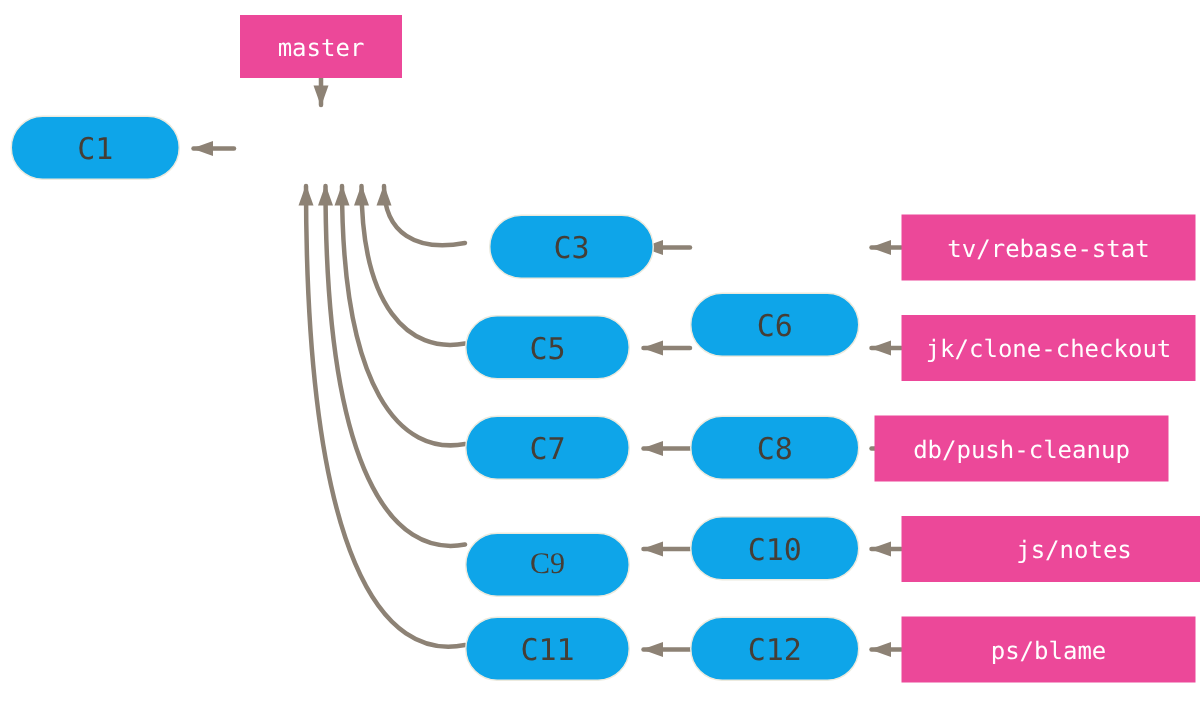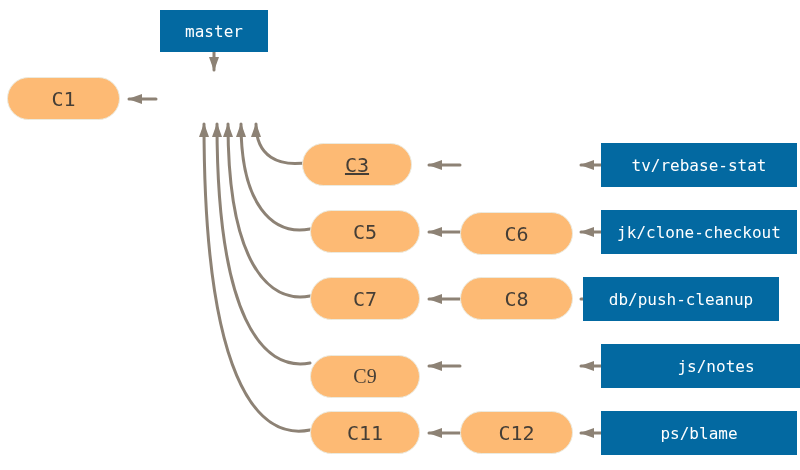--- a/index.html
+++ b/index.html
@@ -3,27 +3,27 @@
 <meta charset="utf-8">
 <style>
   html,body{margin:0;padding:0;background:#ffffff;}
   #canvas{
     position:relative;width:800px;height:470px;background:#ffffff;overflow:hidden;
     font-family:"DejaVu Sans Mono","Liberation Mono",monospace;
   }
   #edges{position:absolute;left:0;top:0;width:800px;height:470px;}
   .commit{
     position:absolute;height:43px;border-radius:22px;
-    background:#fdba74;border:1px solid #ecead f0;
+    background:#0ea5e9;border:1px solid #ecead f0;
     border:1px solid #eceade;
     display:flex;align-items:center;justify-content:center;
     color:#453e36;font-size:20px;box-sizing:border-box;
   }
   .branch{
-    position:absolute;height:44px;background:#0369a1;
+    position:absolute;height:44px;background:#ec4899;
     display:flex;align-items:center;justify-content:center;
     color:#ffffff;font-size:16px;box-sizing:border-box;white-space:nowrap;
   }
   path.edge{stroke:#8d8275;stroke-width:3;fill:none;stroke-linecap:round;}
 </style>
 </head>
 <body>
 
 <div id="canvas">
 
@@ -56,26 +56,27 @@
 
   <div class="branch" style="left:160px;top:10px;width:108px;height:42px;">master</div>
   <div class="branch" style="left:601px;top:143px;width:196px;">tv/rebase-stat</div>
   <div class="branch" style="left:601px;top:210px;width:196px;">jk/clone-checkout</div>
   <div class="branch" style="left:583px;top:277px;width:196px;">db/push-cleanup</div>
   <div class="branch" style="left:601px;top:344px;width:212px;padding-left:18px;">js/notes</div>
   <div class="branch" style="left:601px;top:411px;width:196px;">ps/blame</div>
 
   <div class="commit" style="left:7px;top:77px;width:113px;">C1</div>
 
-  <div class="commit" style="left:302px;top:143px;width:110px;text-decoration:underline;">C3</div>
+  <div class="commit" style="left:326px;top:143px;width:110px;">C3</div>
 
   <div class="commit" style="left:310px;top:210px;width:110px;">C5</div>
-  <div class="commit" style="left:460px;top:212px;width:113px;">C6</div>
+  <div class="commit" style="left:460px;top:195px;width:113px;">C6</div>
 
   <div class="commit" style="left:310px;top:277px;width:110px;">C7</div>
   <div class="commit" style="left:460px;top:277px;width:113px;">C8</div>
 
   <div class="commit" style="left:310px;top:355px;width:110px;font-family:Liberation Serif, serif;">C9</div>
+  <div class="commit" style="left:460px;top:344px;width:113px;">C10</div>
 
   <div class="commit" style="left:310px;top:411px;width:110px;">C11</div>
   <div class="commit" style="left:460px;top:411px;width:113px;">C12</div>
 
 </div>
 
 </body></html>

